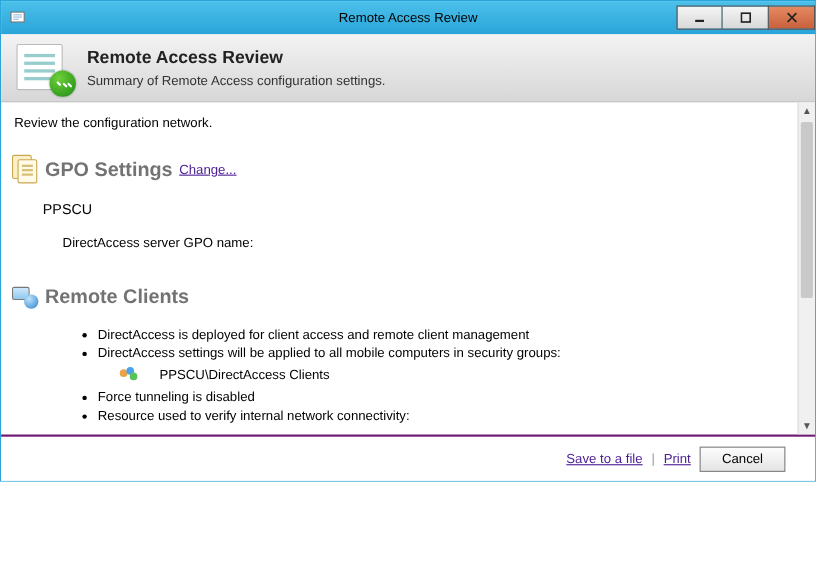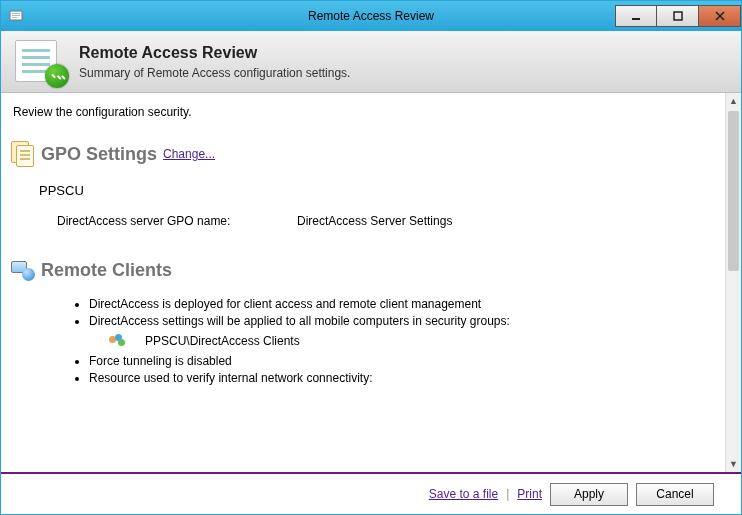--- a/index.html
+++ b/index.html
@@ -1,17 +1,17 @@
 <!DOCTYPE html>
 <html><head>
 <meta charset="utf-8">
 <style>
   * { box-sizing: border-box; }
   html, body { margin: 0; padding: 0; font-family: "Segoe UI", Tahoma, sans-serif; font-size: 12px; }
-  .window { width: 742px; height: 515px; border: 1px solid #2aa5d9; background: #fff; display: flex; flex-direction: column; }
+  .window { width: 742px; height: 438px; border: 1px solid #2aa5d9; background: #fff; display: flex; flex-direction: column; }
   .titlebar { height: 30px; background: linear-gradient(#4bc0ea, #2aa5d9); display: flex; align-items: center; position: relative; }
   .titlebar-icon { width: 18px; height: 18px; margin-left: 6px; display: flex; align-items: center; justify-content: center; }
   .titlebar-title { position: absolute; left: 0; right: 0; text-align: center; font-size: 12px; color: #000; }
   .win-buttons { margin-left: auto; display: flex; height: 22px; }
   .win-btn { width: 42px; height: 22px; border: 1px solid #555; background: linear-gradient(#f5f5f5,#d8d8d8); display: flex; align-items: center; justify-content: center; font-size: 11px; cursor: default; }
   .win-btn.close { background: linear-gradient(#e48a61,#c9603d); }
   .win-btn + .win-btn { border-left: none; }
 
   .header-band { height: 62px; background: linear-gradient(#f3f3f3,#d7d7d7); border-bottom: 1px solid #bcbcbc; display: flex; align-items: center; padding: 0 10px; }
   .header-icon-wrap { width: 56px; height: 48px; position: relative; margin-right: 12px; }
@@ -106,36 +106,35 @@
     </div>
     <div class="header-text">
       <h2>Remote Access Review</h2>
       <p>Summary of Remote Access configuration settings.</p>
     </div>
   </div>
 
   <div class="content-area">
     <div class="content-scroll">
 
-      <div class="intro">Review the configuration security.</div>
+      <div class="intro">Review the configuration network.</div>
 
       <div class="section-head">
         <span class="gpo-icon">
           <span class="sheet back"></span>
             <span class="sheet front"></span>
         </span>
         <span class="section-title">GPO Settings</span>
         <a class="link">Change...</a>
       </div>
 
       <div class="indent1 org-name">PPSCU</div>
 
       <div class="indent2 kv-row">
         <div class="kv-label">DirectAccess server GPO name:</div>
-        <div class="kv-value">DirectAccess Server Settings</div>
       </div>
 
       <div style="height:30px"></div>
 
       <div class="section-head">
         <span class="clients-icon">
           <span class="mon"></span>
             <span class="globe"></span>
         </span>
         <span class="section-title">Remote Clients</span>
@@ -164,17 +163,16 @@
       <div class="scroll-arrow">▲</div>
       <div class="scroll-thumb"></div>
       <div class="scroll-arrow" style="position:absolute;bottom:0;left:0;right:0">▼</div>
     </div>
   </div>
 
   <div class="footer">
     <a class="link">Save to a file</a>
     <span class="sep">|</span>
     <a class="link">Print</a>
-    <button class="btn">Apply</button>
     <button class="btn">Cancel</button>
   </div>
 
 </div>
 
 </body></html>

